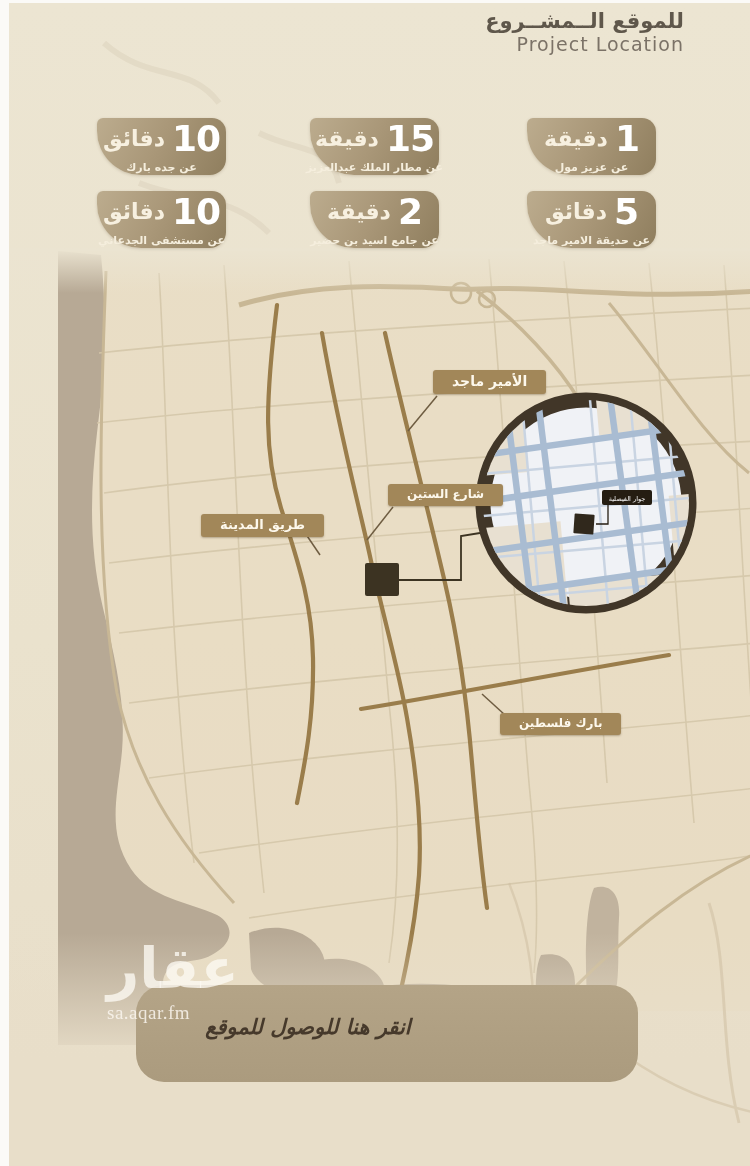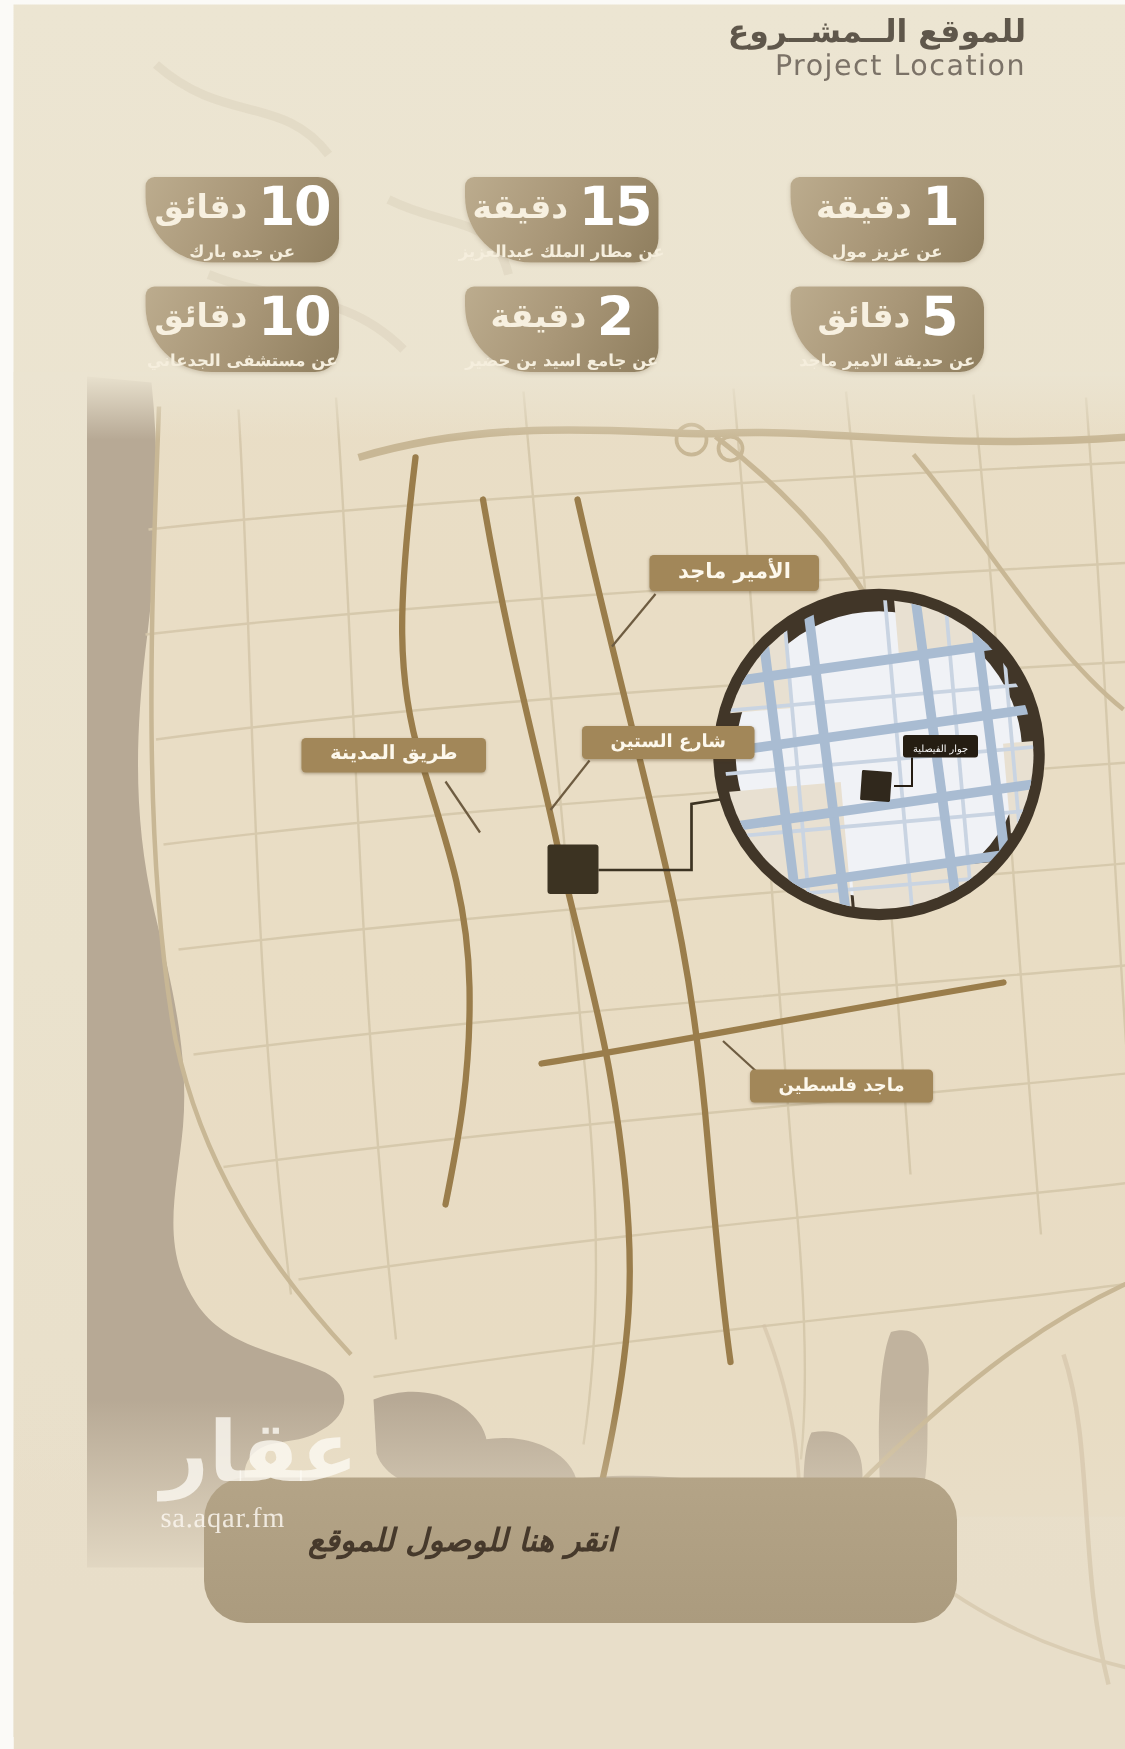--- a/index.html
+++ b/index.html
@@ -223,22 +223,22 @@
   <div class="badge" style="left:88px;top:188px;">
     <div class="row">
       <span class="num">10</span>
       <span class="unit">دقائق</span>
     </div>
     <div class="sub">عن مستشفى الجدعاني</div>
   </div>
 
   <div class="rlabel" style="left:424px;top:367px;font-size:14px;">الأمير ماجد</div>
   <div class="rlabel" style="left:379px;top:481px;font-size:12px;">شارع الستين</div>
-  <div class="rlabel" style="left:192px;top:489px;font-size:13px;text-align:center;">طريق المدينة</div>
-  <div class="rlabel" style="left:491px;top:710px;font-size:12px;">ماجد فلسطين</div>
+  <div class="rlabel" style="left:192px;top:511px;font-size:13px;text-align:center;">طريق المدينة</div>
+  <div class="rlabel" style="left:491px;top:710px;font-size:12px;">بارك فلسطين</div>
 
   <div class="cta-panel"></div>
   <div class="cta-text">انقر هنا للوصول للموقع</div>
 
   <div class="watermark">
     <div class="wm-ar">عقار</div>
     <div class="wm-url">sa.aqar.fm</div>
   </div>
 
 </div>

